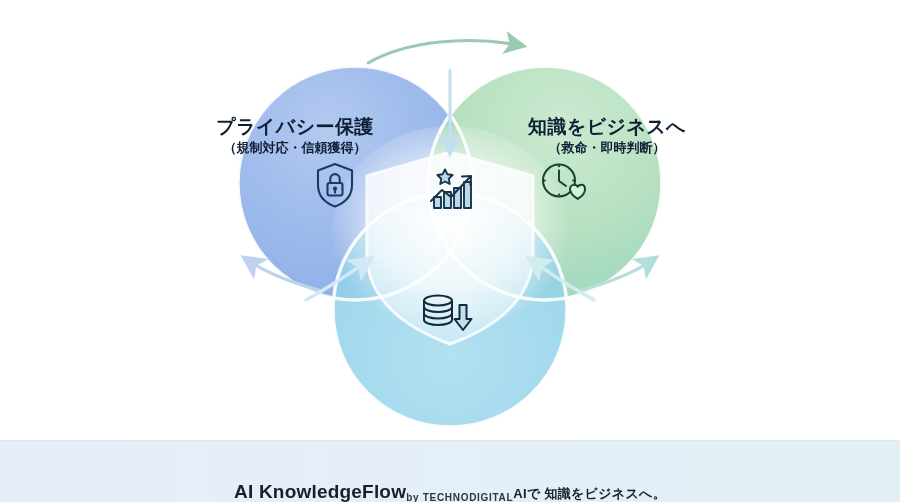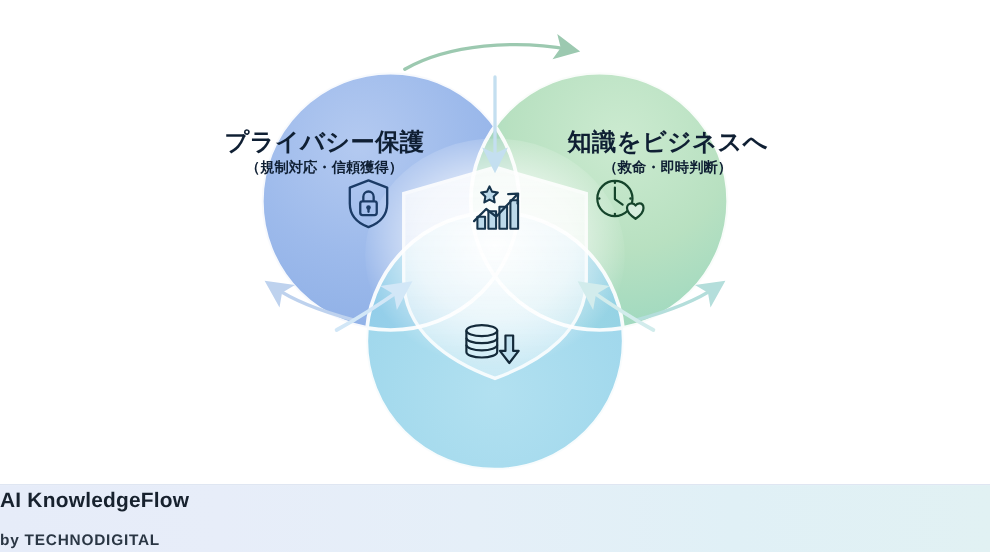--- a/index.html
+++ b/index.html
@@ -32,21 +32,21 @@
 
   
   .lobe-label {
     position: absolute;
     text-align: center;
     color: #0f1f33;
     line-height: 1.18;
     user-select: none;
   }
   .lobe-title {
-    font-size: 22px;
+    font-size: 19px;
     font-weight: bold;
     letter-spacing: 0.4px;
     white-space: nowrap;
   }
   .lobe-sub {
     font-size: 13px;
     font-weight: bold;
     margin-top: 2px;
     white-space: nowrap;
   }
@@ -84,37 +84,38 @@
     width: 900px;
     height: 62px;
     background: linear-gradient(90deg,
         #e6ecf9 0%,
         #e7edf9 22%,
         #e5eff8 48%,
         #e0f0f6 74%,
         #e1f1f3 100%);
     border-top: 1px solid #dfe6f2;
     display: flex;
-    flex-direction: column;
-    align-items: flex-start;
+    flex-direction: row;
+    align-items: flex-end;
     justify-content: center;
   }
   #brand-name {
     font-size: 19px;
     font-weight: bold;
     color: #17212e;
     letter-spacing: 0.2px;
     line-height: 1.1;
   }
   #brand-by {
-    font-size: 14px;
+    font-size: 10px;
     font-weight: bold;
     color: #2a3644;
     letter-spacing: 0.7px;
     margin-top: 16px;
+    text-decoration: underline;
   }
   #brand-tagline {
     font-size: 13px;
     font-weight: bold;
     color: #16212e;
     margin-top: 6px;
     letter-spacing: 0.3px;
   }
 </style>
 </head>
@@ -257,15 +258,16 @@
         <path d="M20,1.4 L22.3,6.2 L27.6,7 L23.8,10.7 L24.7,16 L20,13.5 L15.3,16 L16.2,10.7 L12.4,7 L17.7,6.2 Z" fill="#bcd9ea" stroke="#17354d" stroke-width="1.9" stroke-linejoin="round"></path>
       </svg>
       <div style="position:absolute;left:0;top:0;width:0;height:0;"></div>
     </div>
 
   </div>
 
   <div id="footer">
     <div id="brand-name">AI KnowledgeFlow</div>
     <div id="brand-by">by TECHNODIGITAL</div>
+    <div id="brand-tagline">AIで 知識をビジネスへ。</div>
   </div>
 
 </div>
 
 </body></html>

